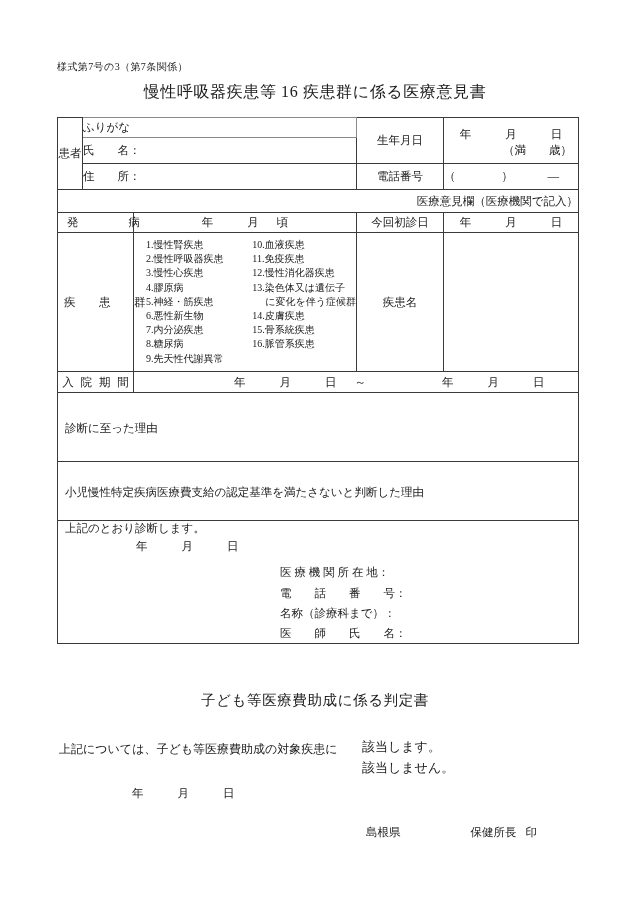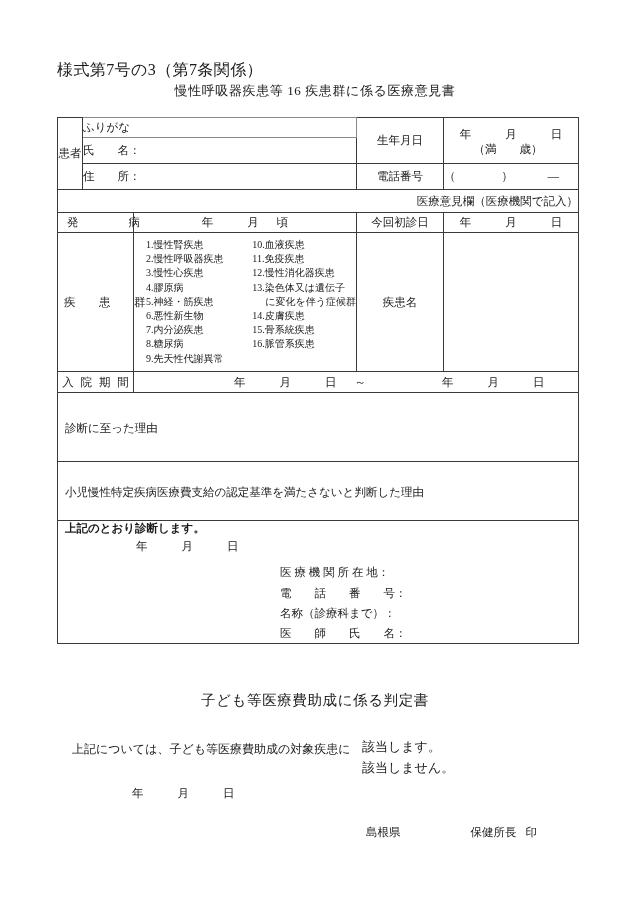--- a/index.html
+++ b/index.html
@@ -19,30 +19,30 @@
   .page {
     position: absolute;
     left: 0; top: 0;
     width: 630px; height: 903px;
   }
 
   
   .form-code {
     position: absolute;
     left: 57px; top: 60px;
-    font-size: 16px;
+    font-size: 10px;
     letter-spacing: 0.4px;
     white-space: nowrap;
   }
   .main-title {
     position: absolute;
     left: 0; top: 82px;
     width: 630px;
     text-align: center;
-    font-size: 13px;
+    font-size: 16px;
     letter-spacing: 0.6px;
     white-space: nowrap;
   }
 
   
   .form-table {
     position: absolute;
     left: 57px; top: 117px;
     width: 521px;
     border-collapse: collapse;
@@ -76,25 +76,24 @@
   .pad-l { padding-left: 9px; }
   .cell-field { padding-left: 9px; white-space: nowrap; }
 
   .dob-line1 {
     text-align: center;
     letter-spacing: 0px;
     padding-top: 3px;
     white-space: nowrap;
   }
   .dob-line2 {
-    text-align: center;
+    text-align: right;
     padding-right: 6px;
     padding-top: 1px;
     white-space: nowrap;
-    font-family: Liberation Mono, monospace;
   }
   .sp-wide { display:inline-block; width: 34px; }
   .sp-narrow { display:inline-block; width: 18px; }
 
   .section-head {
     padding-left: 7px;
     white-space: nowrap;
     text-align: right;
   }
 
@@ -125,21 +124,21 @@
   .free-row {
     vertical-align: top;
   }
   .free-row .free-text {
     padding: 3px 0 0 7px;
     white-space: nowrap;
   }
 
   
   .sig-block { vertical-align: top; padding: 3px 0 6px 0; }
-  .sig-line1 { padding-left: 7px; white-space: nowrap; font-weight: bold; }
+  .sig-line1 { padding-left: 7px; white-space: nowrap; }
   .sig-date {
     padding-left: 78px;
     padding-top: 4px;
     white-space: nowrap;
   }
   .sig-fields {
     margin-top: 9px;
     padding-left: 222px;
     line-height: 1.75;
     white-space: nowrap;
@@ -153,21 +152,21 @@
     position: absolute;
     left: 0; top: 691px;
     width: 630px;
     text-align: center;
     font-size: 14.5px;
     letter-spacing: 0.6px;
     white-space: nowrap;
   }
   .judge-sentence {
     position: absolute;
-    left: 72px; top: 741px;
+    left: 59px; top: 741px;
     font-size: 12px;
     white-space: nowrap;
   }
   .judge-options {
     position: absolute;
     left: 362px; top: 736px;
     font-size: 13px;
     line-height: 1.65;
     white-space: nowrap;
   }

